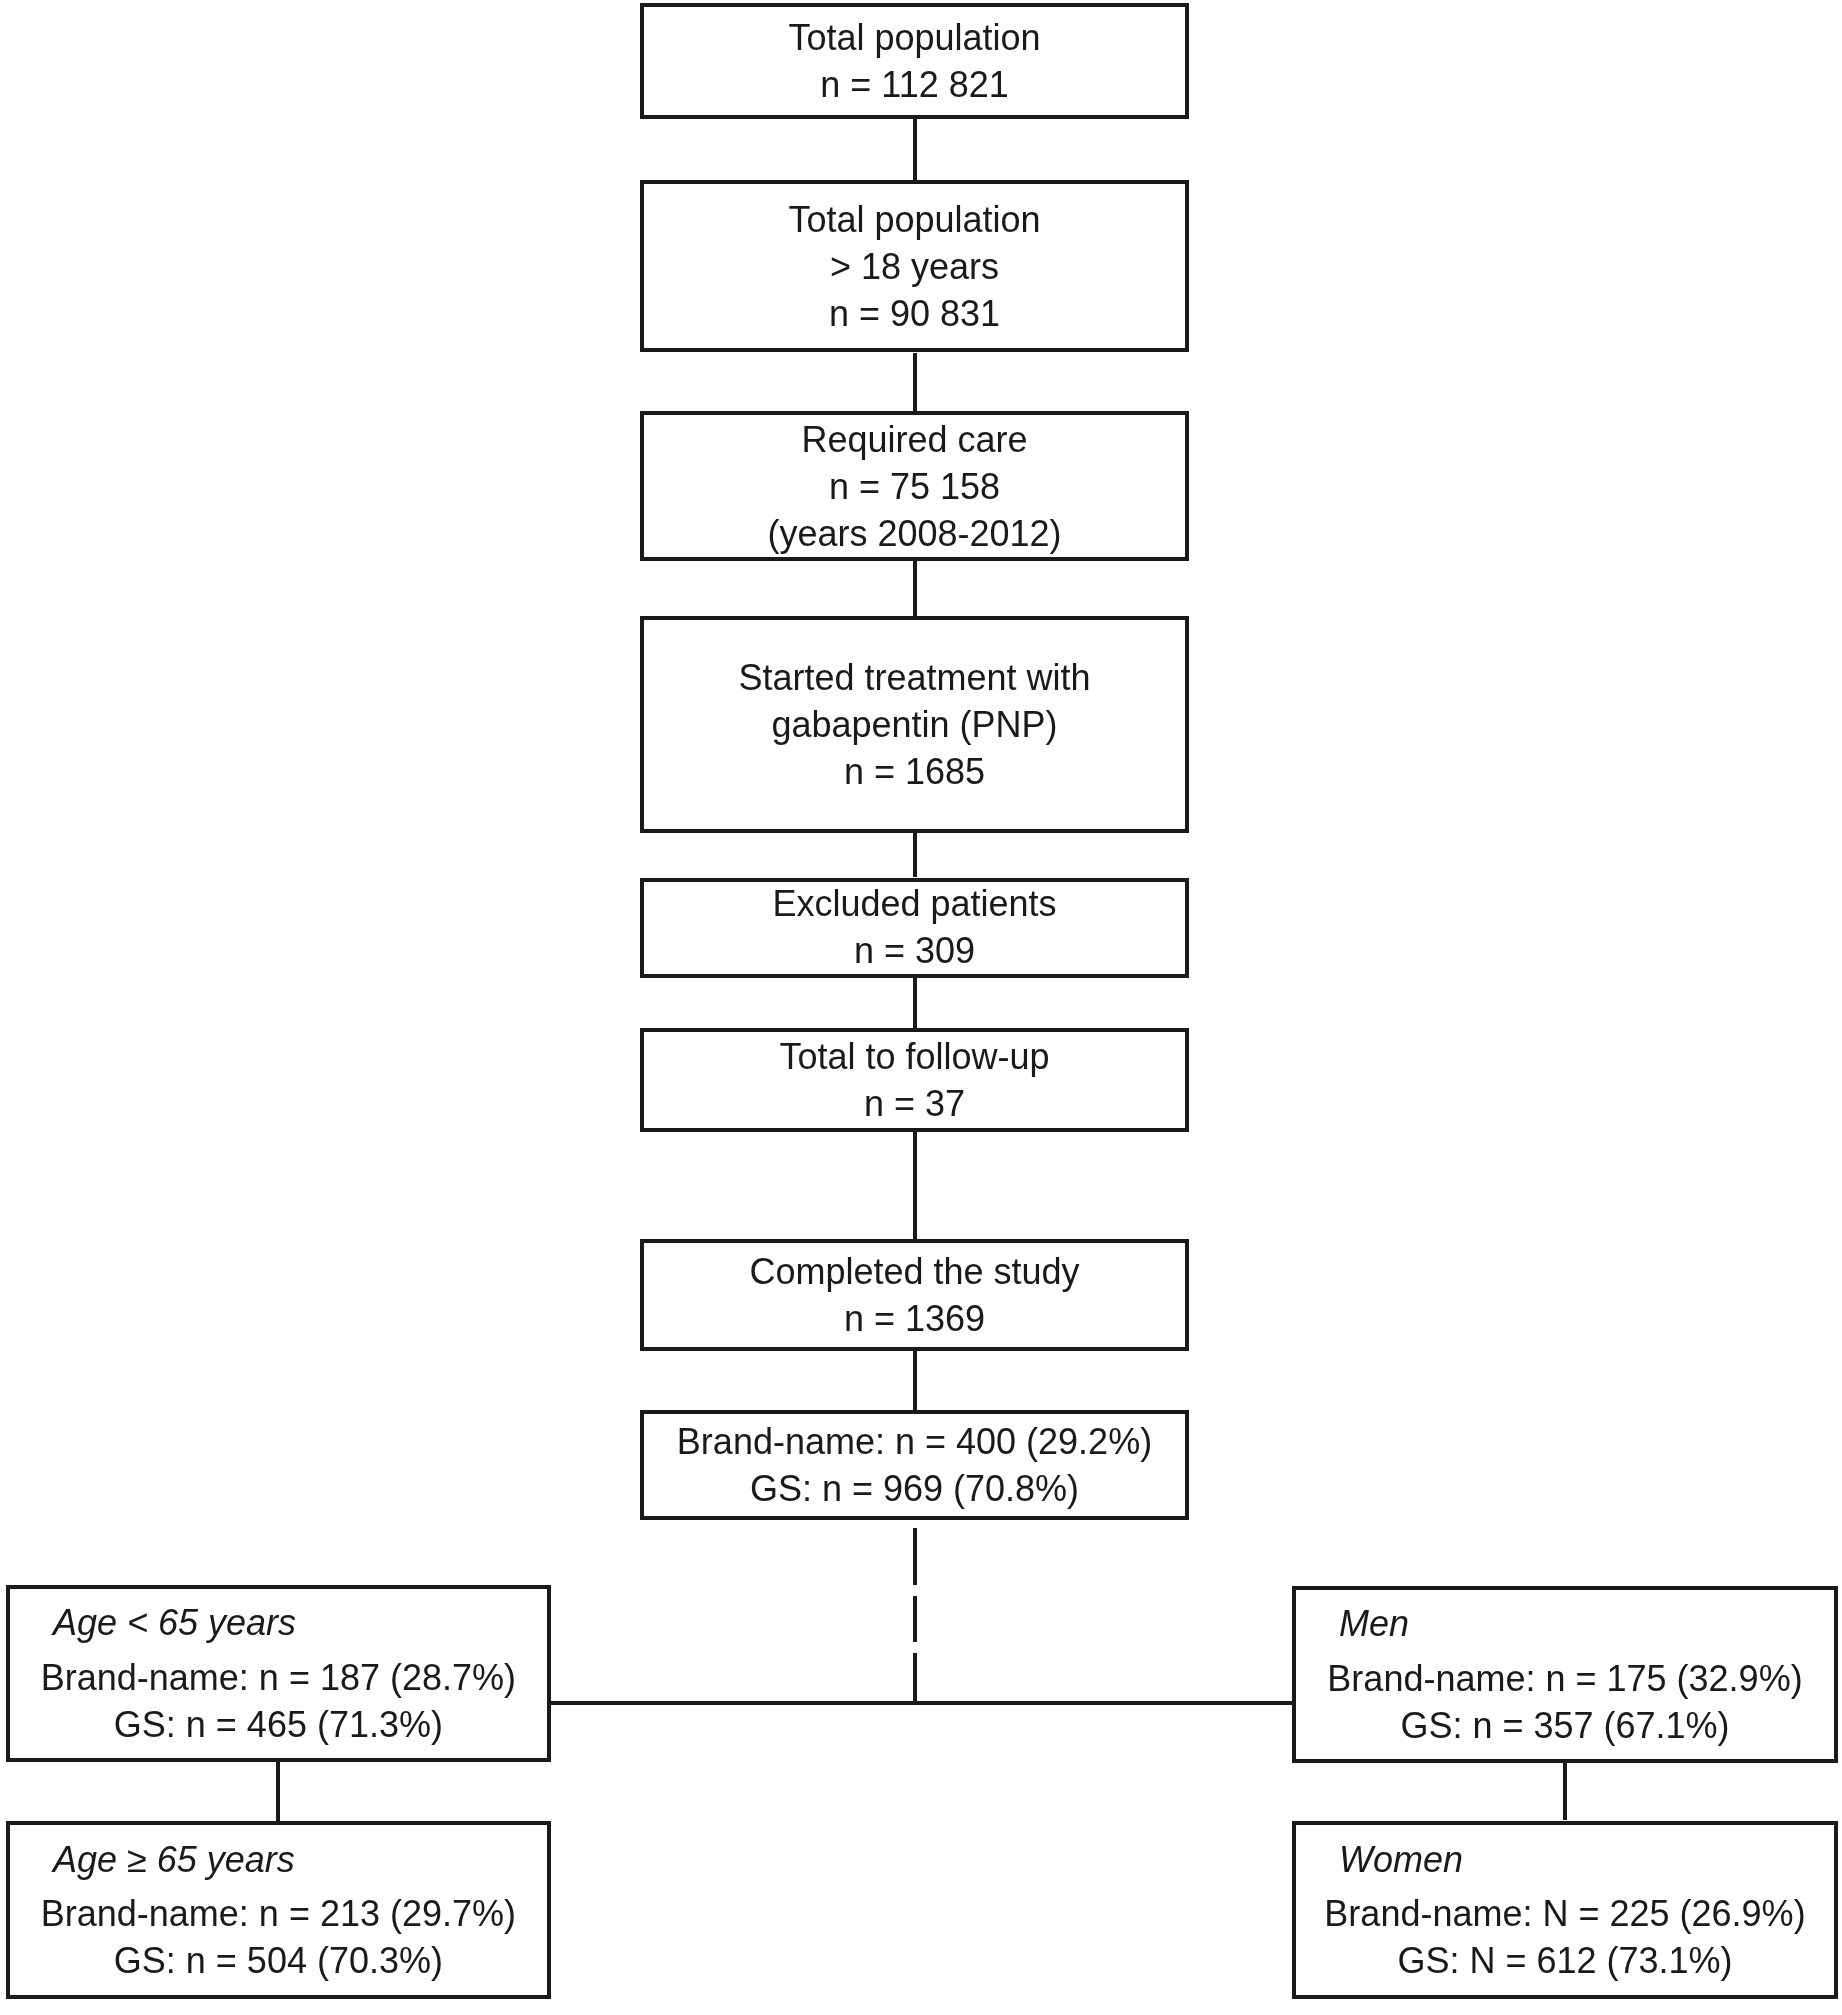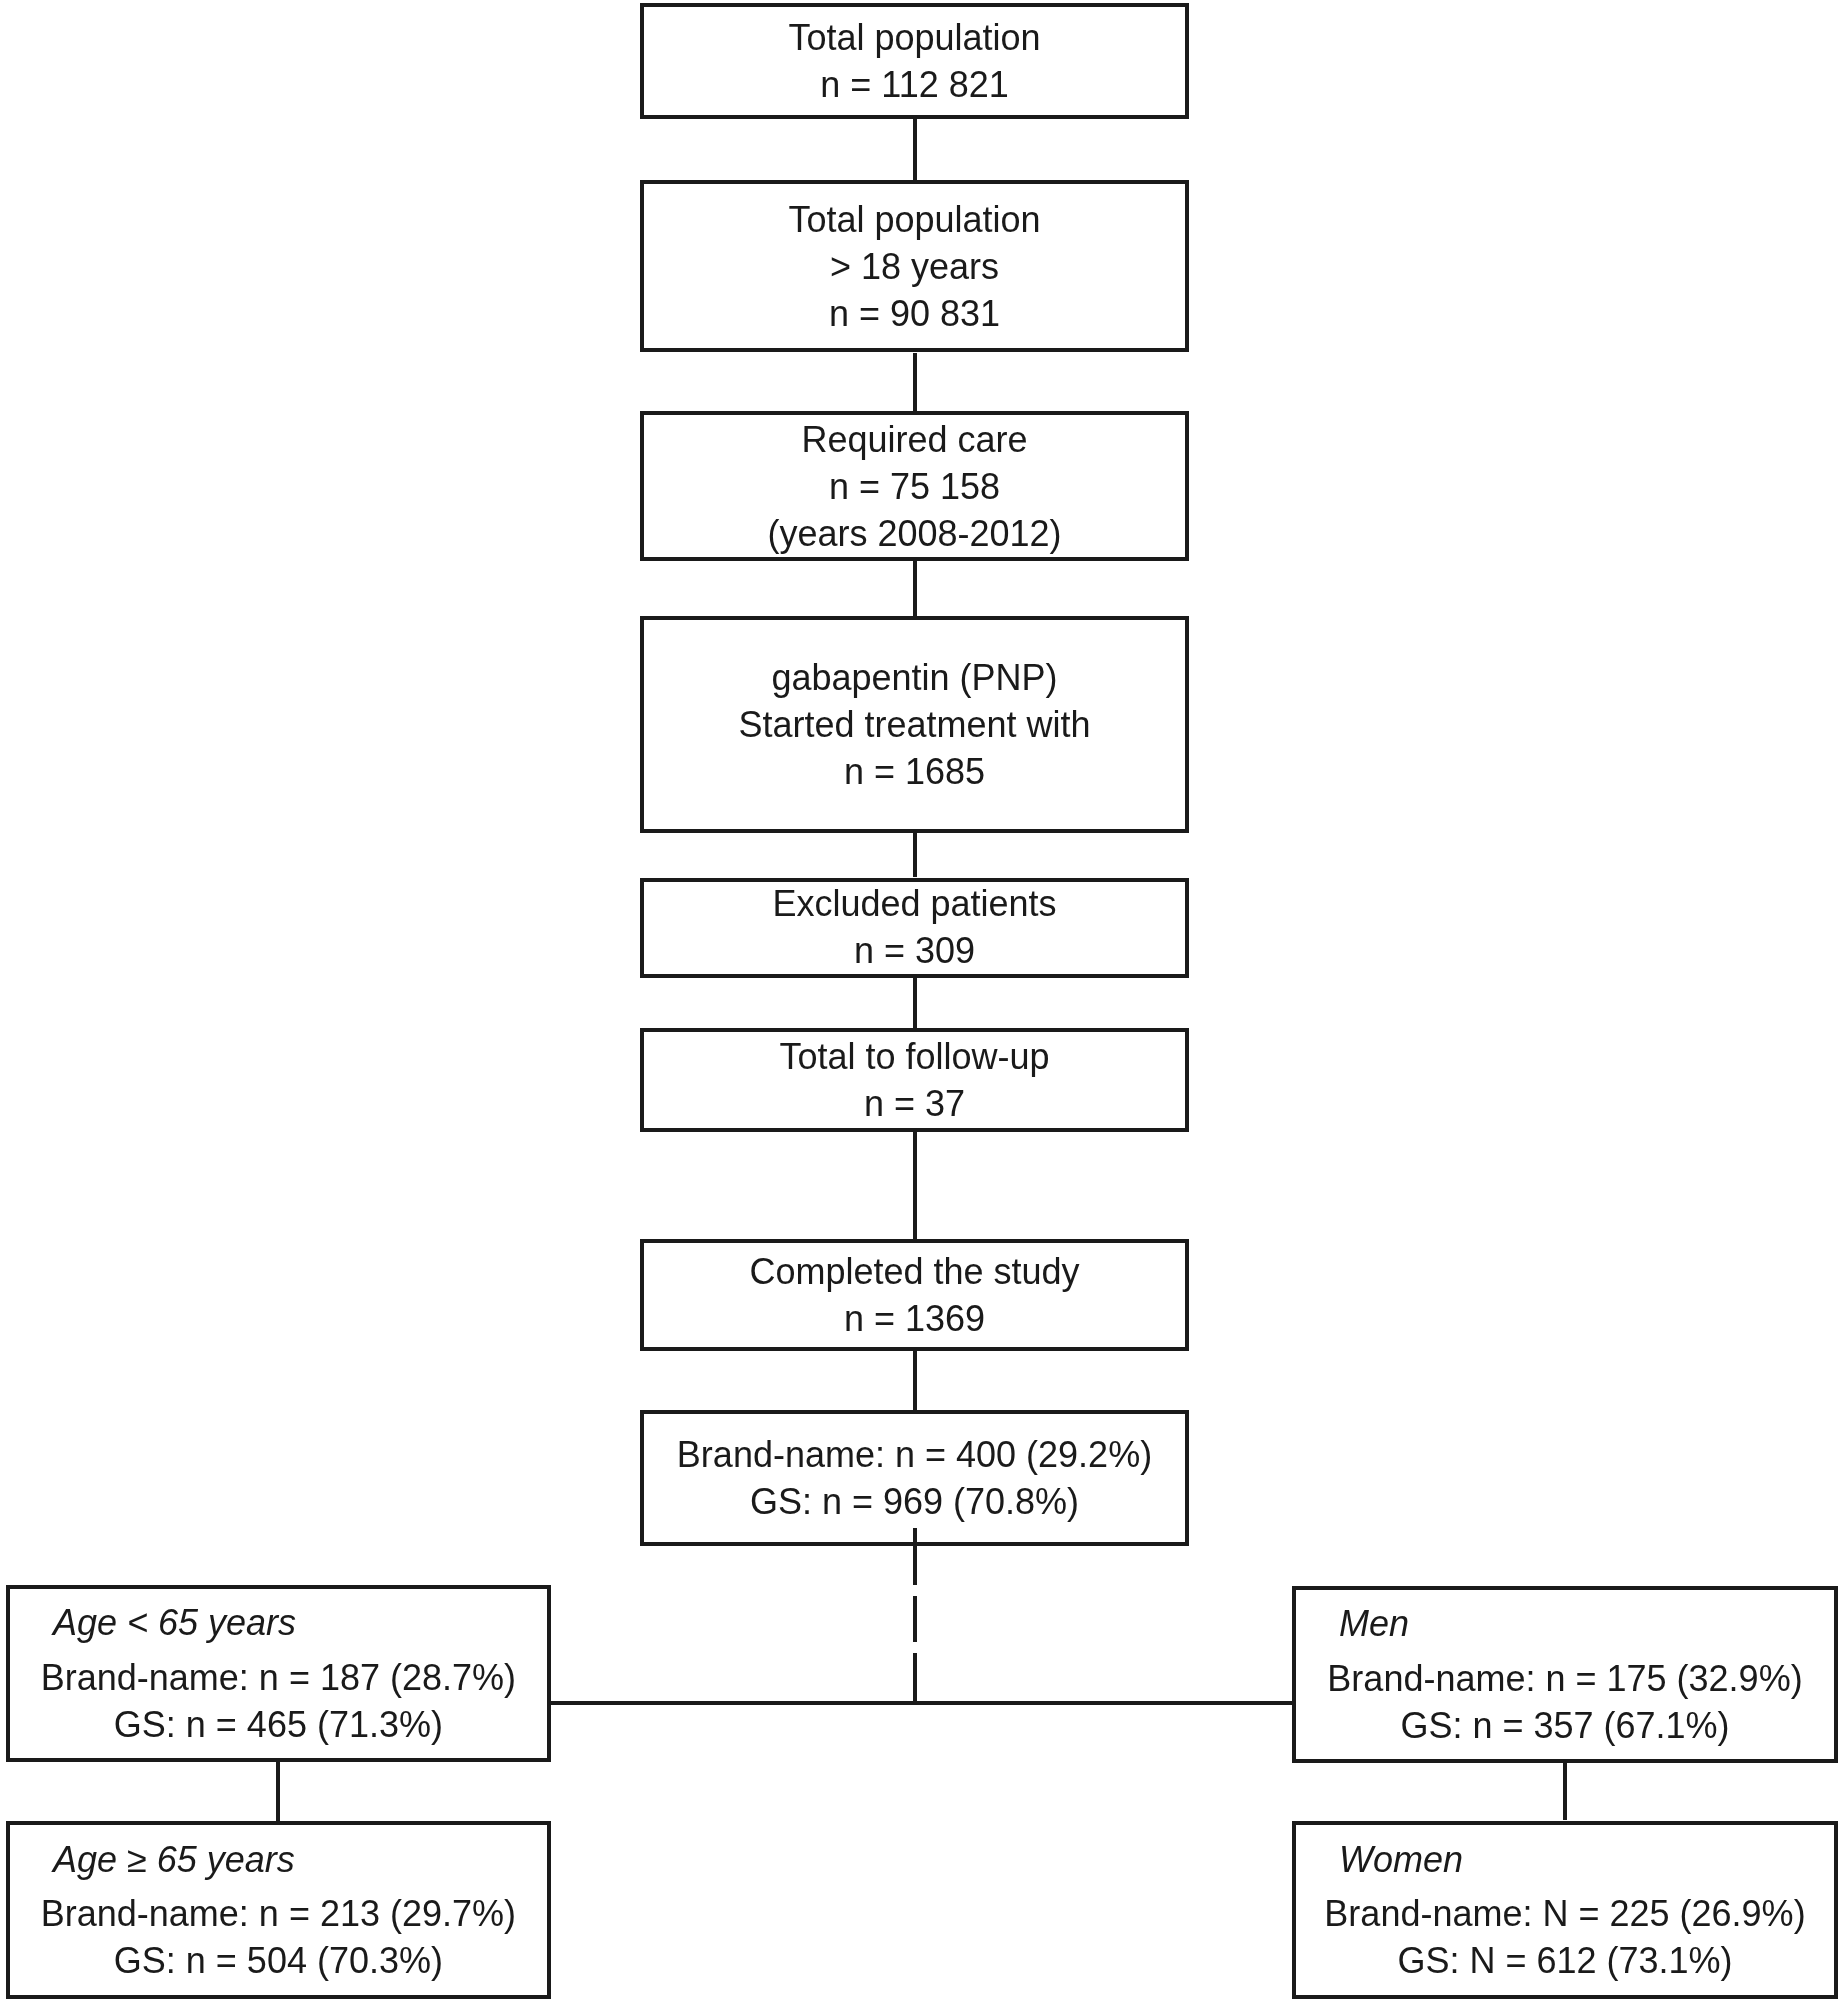--- a/index.html
+++ b/index.html
@@ -78,41 +78,41 @@
     <div class="line">n = 90 831</div>
   </div>
 
   <div class="node col-center" style="top:411px; height:150px;">
     <div class="line">Required care</div>
     <div class="line">n = 75 158</div>
     <div class="line">(years 2008-2012)</div>
   </div>
 
   <div class="node col-center" style="top:616px; height:217px;">
+    <div class="line">Started treatment with</div>
     <div class="line">gabapentin (PNP)</div>
-    <div class="line">Started treatment with</div>
     <div class="line">n = 1685</div>
   </div>
 
   <div class="node col-center" style="top:878px; height:100px;justify-content:flex-end;">
     <div class="line">Excluded patients</div>
     <div class="line">n = 309</div>
   </div>
 
   <div class="node col-center" style="top:1028px; height:104px;">
     <div class="line">Total to follow-up</div>
     <div class="line">n = 37</div>
   </div>
 
   <div class="node col-center" style="top:1239px; height:112px;">
     <div class="line">Completed the study</div>
     <div class="line">n = 1369</div>
   </div>
 
-  <div class="node col-center" style="top:1410px; height:136px;">
+  <div class="node col-center" style="top:1410px; height:110px;">
     <div class="line">Brand-name: n = 400 (29.2%)</div>
     <div class="line">GS: n = 969 (70.8%)</div>
   </div>
 
   <div class="node branch-node" style="left:5.9px; top:1585px; width:545px; height:177px;">
     <div class="title">Age &lt; 65 years</div>
     <div class="line">Brand-name: n = 187 (28.7%)</div>
     <div class="line">GS: n = 465 (71.3%)</div>
   </div>
 

